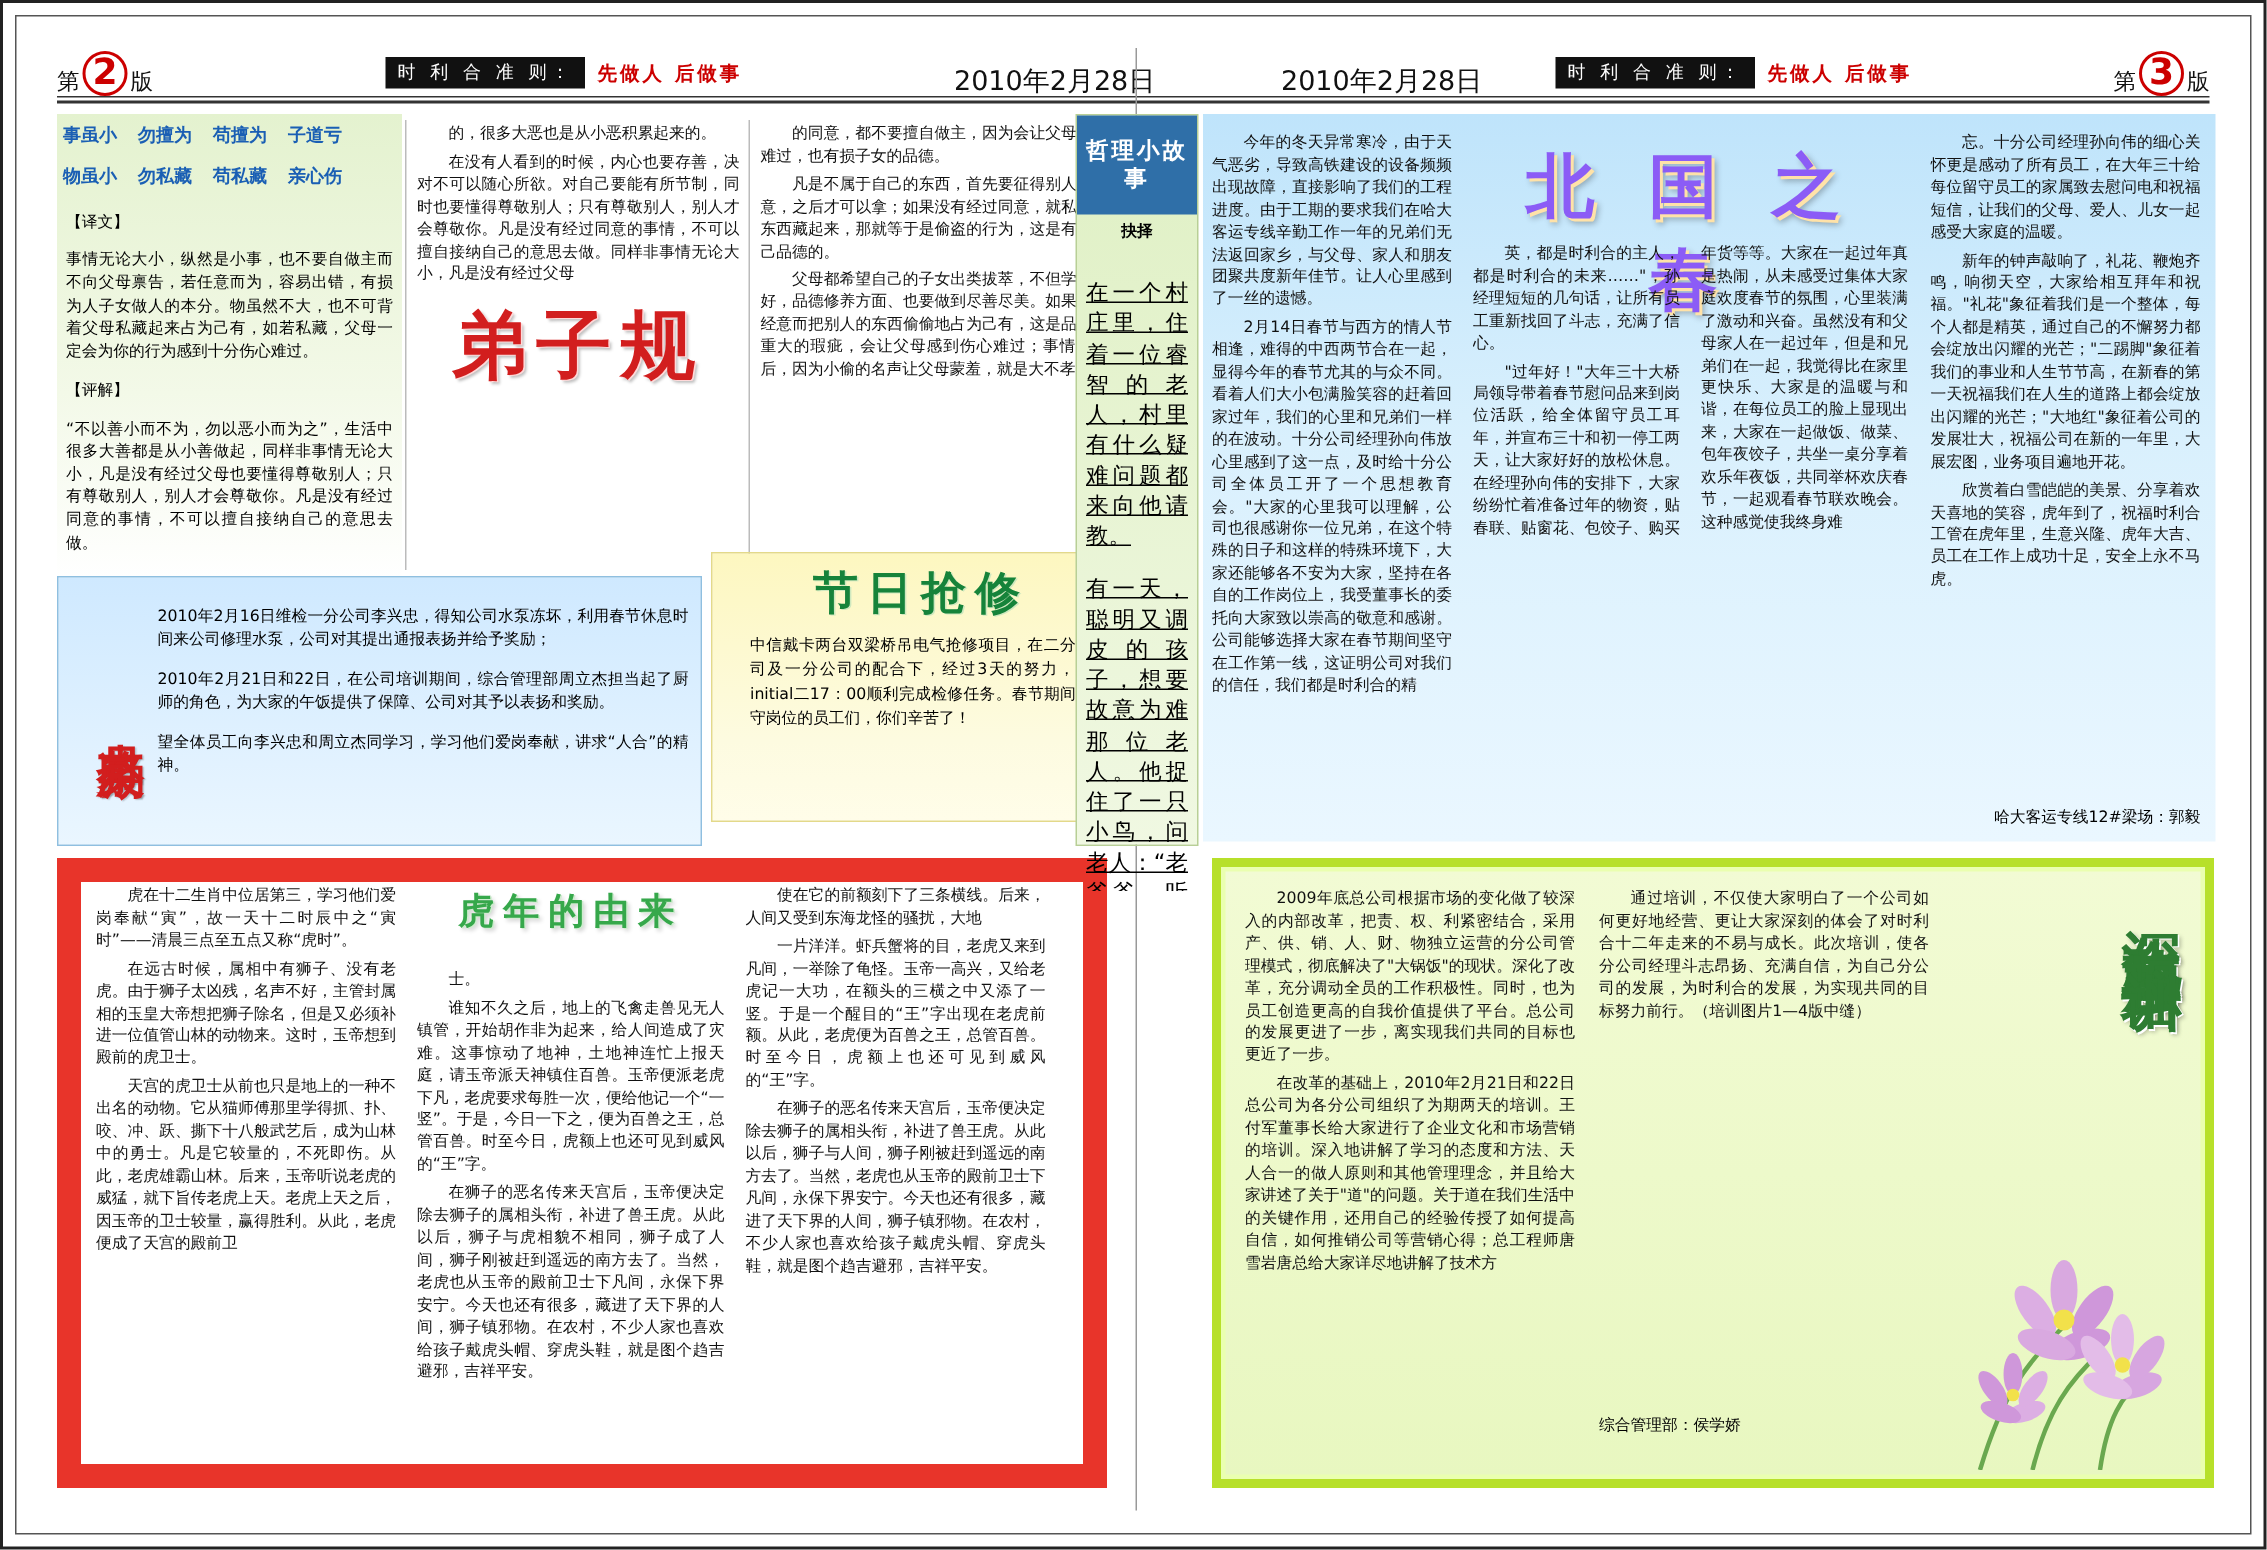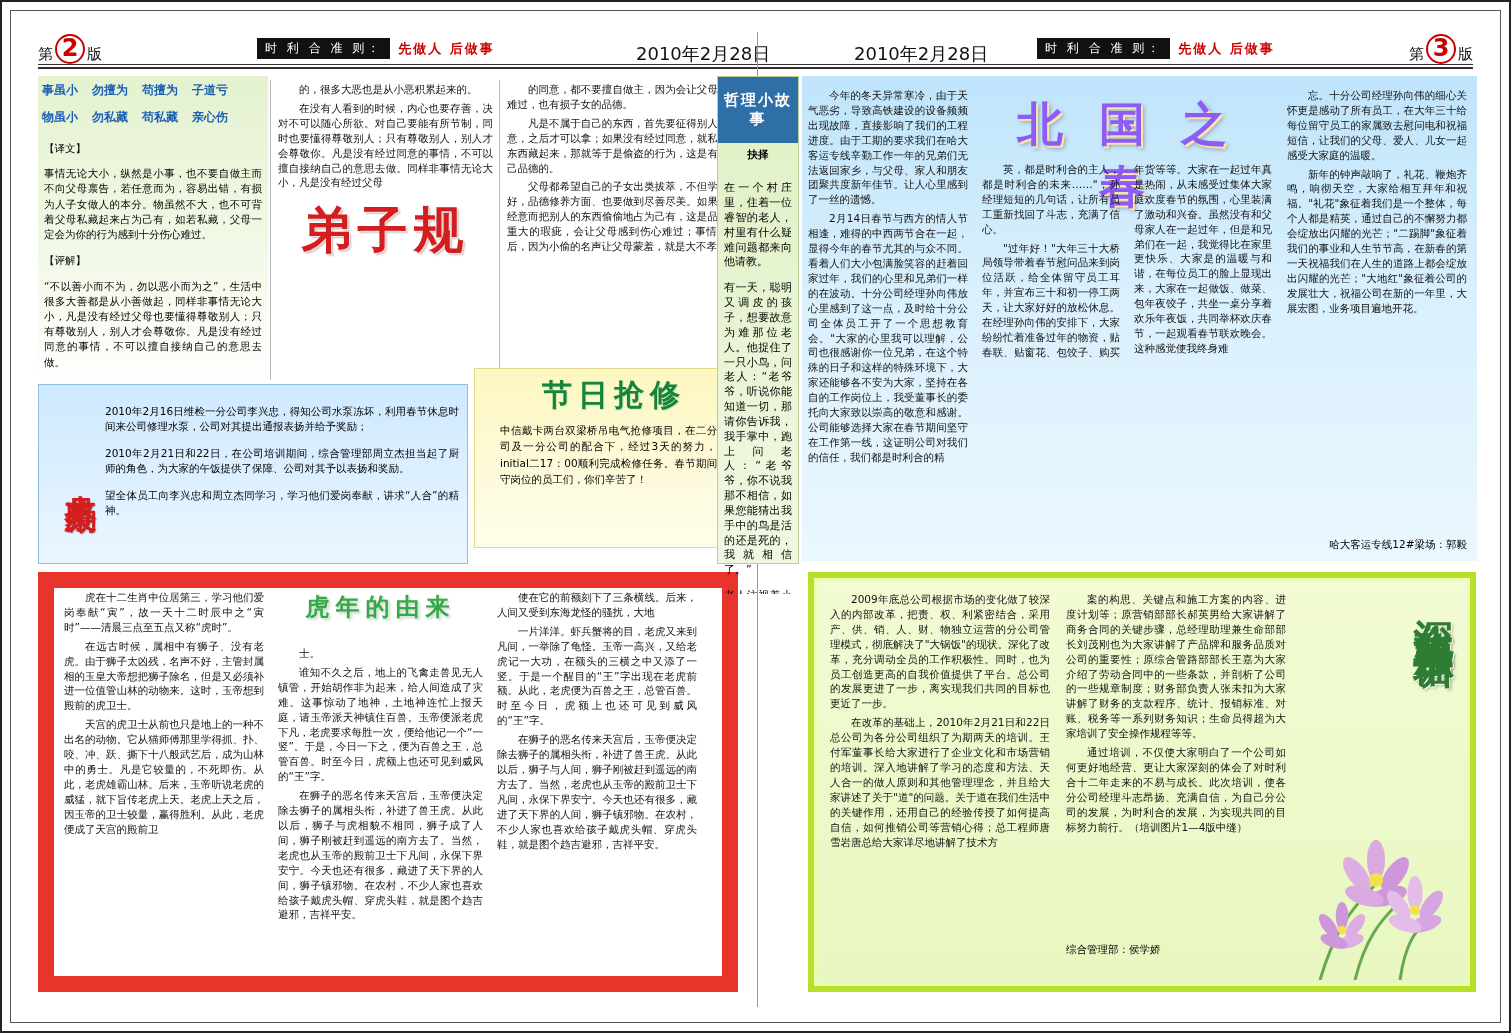--- a/index.html
+++ b/index.html
@@ -269,53 +269,53 @@
     </div>
   </div>
 
   <div class="gutter"></div>
 
   <div class="blk blueback" style="left:800px;top:74px;width:675px;height:485px;"></div>
 
   <div class="blk zheli" style="left:715px;top:74px;width:82px;height:488px;">
     <div class="t">哲理小故事</div>
     <div class="b" style="text-align:center;font-weight:bold;">抉择</div>
-    <div class="b" style="height:420px;overflow:hidden;font-size:11px;line-height:1.35;">
+    <div class="b" style="height:420px;overflow:hidden;font-size:15px;line-height:1.35;text-decoration:underline;">
         <p>在一个村庄里，住着一位睿智的老人，村里有什么疑难问题都来向他请教。</p>
         <p>有一天，聪明又调皮的孩子，想要故意为难那位老人。他捉住了一只小鸟，问老人：“老爷爷，听说你能知道一切，那请你告诉我，我手掌中，跑上问老人：“老爷爷，你不说我那不相信，如果您能猜出我手中的鸟是活的还是死的，我就相信了。”</p>
         <p>老人注视着小孩子狡黠的眼睛。心中有数，如果他回答小鸟是活的，小孩会捏一下就把小鸟捏死；如果他回答是死的，小孩就会张开双手让小鸟飞走。老人拍了拍小孩的肩膀笑着说：“这只小鸟的死活，就全看你的了！”</p>
       </div>
   </div>
 
   <div class="blk beiguo" style="left:980px;top:92px;width:290px;height:60px;">北 国 之 春</div>
 
   <div class="blk col" style="left:806px;top:86px;width:160px;height:465px;overflow:hidden;">
       <p>今年的冬天异常寒冷，由于天气恶劣，导致高铁建设的设备频频出现故障，直接影响了我们的工程进度。由于工期的要求我们在哈大客运专线辛勤工作一年的兄弟们无法返回家乡，与父母、家人和朋友团聚共度新年佳节。让人心里感到了一丝的遗憾。</p>
       <p>2月14日春节与西方的情人节相逢，难得的中西两节合在一起，显得今年的春节尤其的与众不同。看着人们大小包满脸笑容的赶着回家过年，我们的心里和兄弟们一样的在波动。十分公司经理孙向伟放心里感到了这一点，及时给十分公司全体员工开了一个思想教育会。"大家的心里我可以理解，公司也很感谢你一位兄弟，在这个特殊的日子和这样的特殊环境下，大家还能够各不安为大家，坚持在各自的工作岗位上，我受董事长的委托向大家致以崇高的敬意和感谢。公司能够选择大家在春节期间坚守在工作第一线，这证明公司对我们的信任，我们都是时利合的精</p>
     </div>
   <div class="blk col" style="left:980px;top:160px;width:290px;height:392px;overflow:hidden;column-count:2;column-gap:14px;">
       <p>英，都是时利合的主人，都是时利合的未来……"，孙经理短短的几句话，让所有员工重新找回了斗志，充满了信心。</p>
       <p>"过年好！"大年三十大桥局领导带着春节慰问品来到岗位活跃，给全体留守员工耳年，并宣布三十和初一停工两天，让大家好好的放松休息。在经理孙向伟的安排下，大家纷纷忙着准备过年的物资，贴春联、贴窗花、包饺子、购买年货等等。大家在一起过年真是热闹，从未感受过集体大家庭欢度春节的氛围，心里装满了激动和兴奋。虽然没有和父母家人在一起过年，但是和兄弟们在一起，我觉得比在家里更快乐、大家是的温暖与和谐，在每位员工的脸上显现出来，大家在一起做饭、做菜、包年夜饺子，共坐一桌分享着欢乐年夜饭，共同举杯欢庆春节，一起观看春节联欢晚会。这种感觉使我终身难</p>
     </div>
   <div class="blk col" style="left:1285px;top:86px;width:180px;height:440px;overflow:hidden;">
       <p>忘。十分公司经理孙向伟的细心关怀更是感动了所有员工，在大年三十给每位留守员工的家属致去慰问电和祝福短信，让我们的父母、爱人、儿女一起感受大家庭的温暖。</p>
       <p>新年的钟声敲响了，礼花、鞭炮齐鸣，响彻天空，大家给相互拜年和祝福。"礼花"象征着我们是一个整体，每个人都是精英，通过自己的不懈努力都会绽放出闪耀的光芒；"二踢脚"象征着我们的事业和人生节节高，在新春的第一天祝福我们在人生的道路上都会绽放出闪耀的光芒；"大地红"象征着公司的发展壮大，祝福公司在新的一年里，大展宏图，业务项目遍地开花。</p>
+      <p>欣赏着白雪皑皑的美景、分享着欢天喜地的笑容，虎年到了，祝福时利合工管在虎年里，生意兴隆、虎年大吉、员工在工作上成功十足，安全上永不马虎。</p>
     </div>
   <div class="blk sig" style="left:1285px;top:530px;width:180px;">哈大客运专线12#梁场：郭毅</div>
 
   <div class="blk train" style="left:806px;top:570px;width:668px;height:420px;">
     <div class="train-title">深化改革加强培训</div>
     <div style="position:absolute;left:16px;top:14px;width:460px;bottom:12px;display:flex;gap:16px;">
       <div class="col" style="width:220px;overflow:hidden;">
           <p>2009年底总公司根据市场的变化做了较深入的内部改革，把责、权、利紧密结合，采用产、供、销、人、财、物独立运营的分公司管理模式，彻底解决了"大锅饭"的现状。深化了改革，充分调动全员的工作积极性。同时，也为员工创造更高的自我价值提供了平台。总公司的发展更进了一步，离实现我们共同的目标也更近了一步。</p>
           <p>在改革的基础上，2010年2月21日和22日总公司为各分公司组织了为期两天的培训。王付军董事长给大家进行了企业文化和市场营销的培训。深入地讲解了学习的态度和方法、天人合一的做人原则和其他管理理念，并且给大家讲述了关于"道"的问题。关于道在我们生活中的关键作用，还用自己的经验传授了如何提高自信，如何推销公司等营销心得；总工程师唐雪岩唐总给大家详尽地讲解了技术方</p>
         </div>
       <div style="width:220px;overflow:hidden;">
         <div class="col" style="height:345px;overflow:hidden;">
-            <p>案的构思、关键点和施工方案的内容、进度计划等；原营销部部长郝英男给大家讲解了商务合同的关键步骤，总经理助理兼生命部部长刘茂刚也为大家讲解了产品牌和服务品质对公司的重要性；原综合管路部部长王嘉为大家介绍了劳动合同中的一些条款，并剖析了公司的一些规章制度；财务部负责人张未扣为大家讲解了财务的支款程序、统计、报销标准、对账、税务等一系列财务知识；生命员得超为大家培训了安全操作规程等等。</p>
             <p>通过培训，不仅使大家明白了一个公司如何更好地经营、更让大家深刻的体会了对时利合十二年走来的不易与成长。此次培训，使各分公司经理斗志昂扬、充满自信，为自己分公司的发展，为时利合的发展，为实现共同的目标努力前行。（培训图片1—4版中缝）</p>
           </div>
         <div class="sig" style="text-align:left;">综合管理部：侯学娇</div>
       </div>
     </div>
     <svg class="flowers" viewBox="0 0 180 170">
       <g stroke="#6aa84f" stroke-width="3" fill="none">
         <path d="M40 170 C55 120 70 100 95 75"></path>
         <path d="M75 170 C85 130 100 110 120 92"></path>
         <path d="M120 170 C125 135 135 120 148 110"></path>

